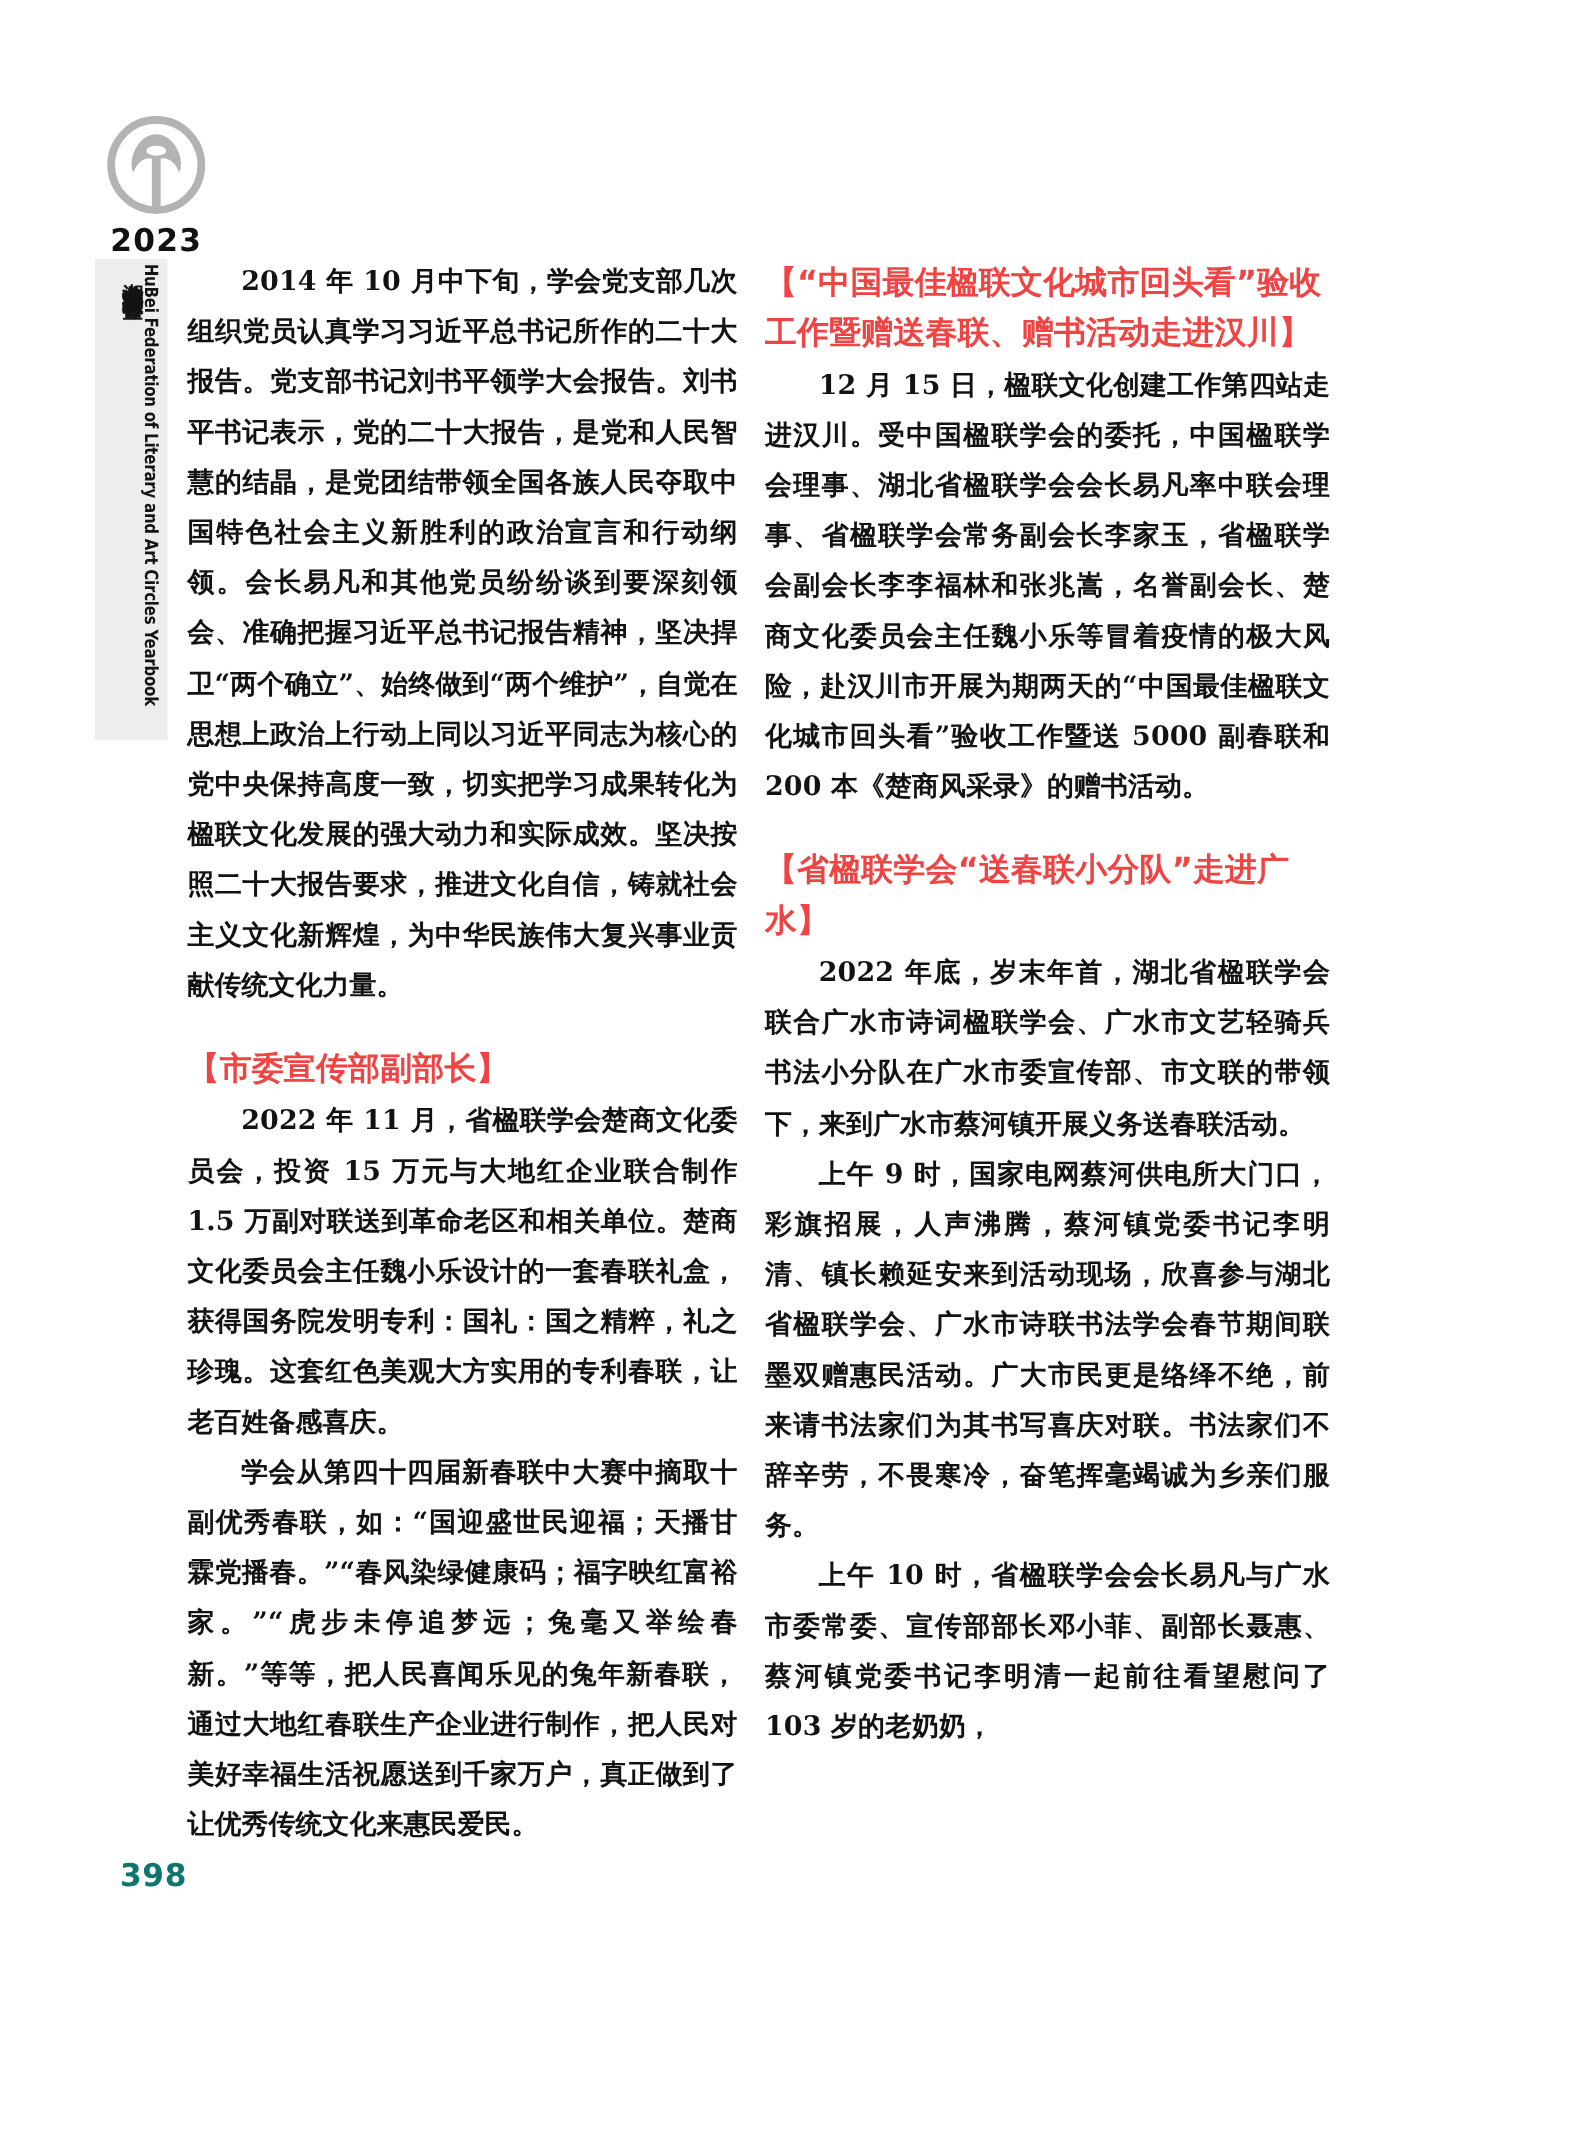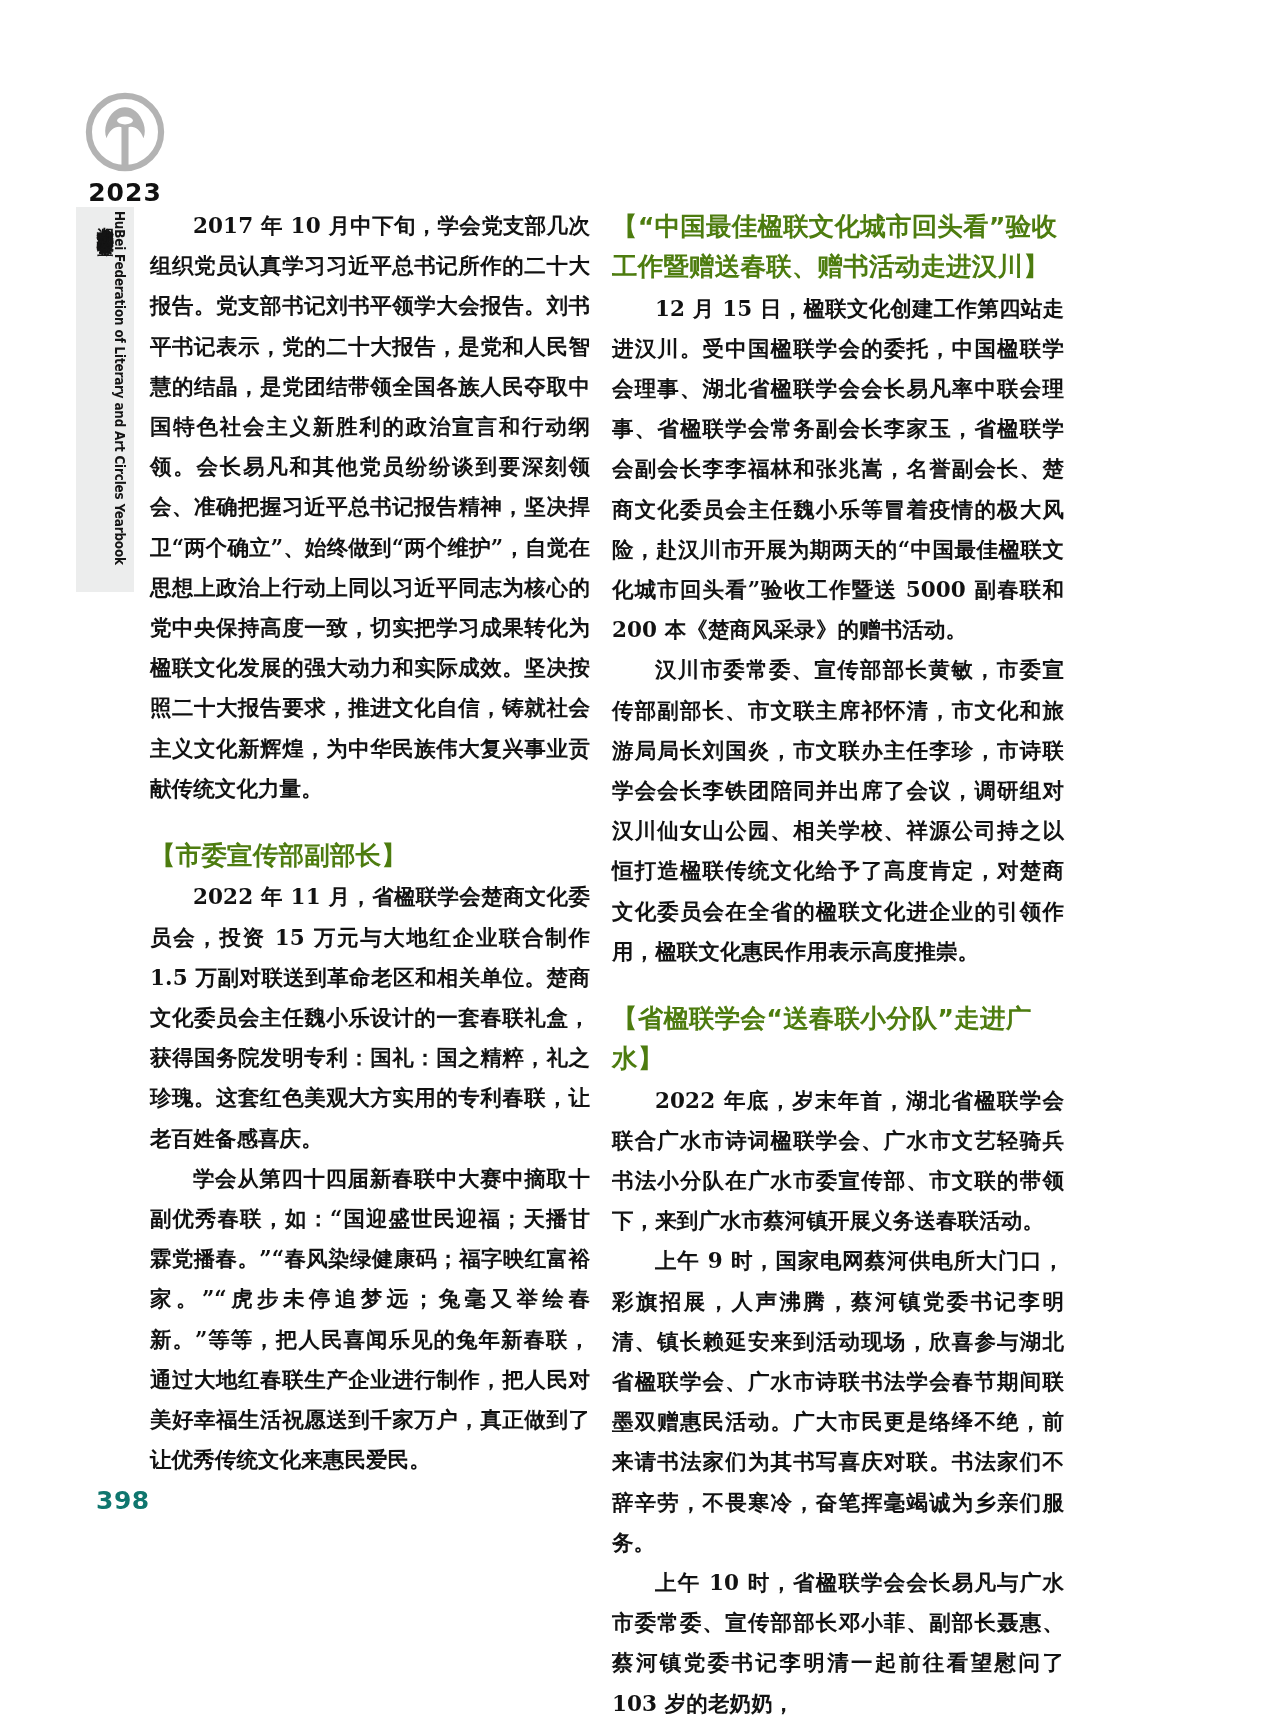--- a/index.html
+++ b/index.html
@@ -90,21 +90,21 @@
     width: 440px;
   }
   .col-left  { left: 150px; }
   .col-right { left: 612px; width: 452px; }
 
   .heading {
     font-family: "DejaVu Sans", sans-serif;
     font-weight: 700;
     font-size: 25.5px;
     line-height: 1.58;
-    color: #4d7c0f;
+    color: #ef4444;
     margin: 26px 0 2px 0;
     letter-spacing: 0.2px;
   }
   .heading:first-child { margin-top: 0; }
 
   p.body {
     font-family: "DejaVu Serif", "Liberation Serif", serif;
     font-weight: 700;
     font-size: 21.5px;
     line-height: 1.87;
@@ -145,33 +145,32 @@
   </div>
 
   <div class="side-tab">
     <div class="side-tab-cn">湖北省文学艺术界联合会年鉴</div>
     <div class="side-tab-en">HuBei Federation of Literary and Art Circles Yearbook</div>
   </div>
 
   <div class="col col-left">
 
 
-    <p class="body">2017 年 10 月中下旬，学会党支部几次组织党员认真学习习近平总书记所作的二十大报告。党支部书记刘书平领学大会报告。刘书平书记表示，党的二十大报告，是党和人民智慧的结晶，是党团结带领全国各族人民夺取中国特色社会主义新胜利的政治宣言和行动纲领。会长易凡和其他党员纷纷谈到要深刻领会、准确把握习近平总书记报告精神，坚决捍卫“两个确立”、始终做到“两个维护”，自觉在思想上政治上行动上同以习近平同志为核心的党中央保持高度一致，切实把学习成果转化为楹联文化发展的强大动力和实际成效。坚决按照二十大报告要求，推进文化自信，铸就社会主义文化新辉煌，为中华民族伟大复兴事业贡献传统文化力量。</p>
+    <p class="body">2014 年 10 月中下旬，学会党支部几次组织党员认真学习习近平总书记所作的二十大报告。党支部书记刘书平领学大会报告。刘书平书记表示，党的二十大报告，是党和人民智慧的结晶，是党团结带领全国各族人民夺取中国特色社会主义新胜利的政治宣言和行动纲领。会长易凡和其他党员纷纷谈到要深刻领会、准确把握习近平总书记报告精神，坚决捍卫“两个确立”、始终做到“两个维护”，自觉在思想上政治上行动上同以习近平同志为核心的党中央保持高度一致，切实把学习成果转化为楹联文化发展的强大动力和实际成效。坚决按照二十大报告要求，推进文化自信，铸就社会主义文化新辉煌，为中华民族伟大复兴事业贡献传统文化力量。</p>
 
     <h2 class="heading">【市委宣传部副部长】</h2>
     <p class="body">2022 年 11 月，省楹联学会楚商文化委员会，投资 15 万元与大地红企业联合制作 1.5 万副对联送到革命老区和相关单位。楚商文化委员会主任魏小乐设计的一套春联礼盒，获得国务院发明专利：国礼：国之精粹，礼之珍瑰。这套红色美观大方实用的专利春联，让老百姓备感喜庆。</p>
     <p class="body">学会从第四十四届新春联中大赛中摘取十副优秀春联，如：“国迎盛世民迎福；天播甘霖党播春。”“春风染绿健康码；福字映红富裕家。”“虎步未停追梦远；兔毫又举绘春新。”等等，把人民喜闻乐见的兔年新春联，通过大地红春联生产企业进行制作，把人民对美好幸福生活祝愿送到千家万户，真正做到了让优秀传统文化来惠民爱民。</p>
 
   </div>
 
   <div class="col col-right">
 
     <h2 class="heading">【“中国最佳楹联文化城市回头看”验收工作暨赠送春联、赠书活动走进汉川】</h2>
     <p class="body">12 月 15 日，楹联文化创建工作第四站走进汉川。受中国楹联学会的委托，中国楹联学会理事、湖北省楹联学会会长易凡率中联会理事、省楹联学会常务副会长李家玉，省楹联学会副会长李李福林和张兆嵩，名誉副会长、楚商文化委员会主任魏小乐等冒着疫情的极大风险，赴汉川市开展为期两天的“中国最佳楹联文化城市回头看”验收工作暨送 5000 副春联和 200 本《楚商风采录》的赠书活动。</p>
-    <p class="body">汉川市委常委、宣传部部长黄敏，市委宣传部副部长、市文联主席祁怀清，市文化和旅游局局长刘国炎，市文联办主任李珍，市诗联学会会长李铁团陪同并出席了会议，调研组对汉川仙女山公园、相关学校、祥源公司持之以恒打造楹联传统文化给予了高度肯定，对楚商文化委员会在全省的楹联文化进企业的引领作用，楹联文化惠民作用表示高度推崇。</p>
 
     <h2 class="heading">【省楹联学会“送春联小分队”走进广水】</h2>
     <p class="body">2022 年底，岁末年首，湖北省楹联学会联合广水市诗词楹联学会、广水市文艺轻骑兵书法小分队在广水市委宣传部、市文联的带领下，来到广水市蔡河镇开展义务送春联活动。</p>
     <p class="body">上午 9 时，国家电网蔡河供电所大门口，彩旗招展，人声沸腾，蔡河镇党委书记李明清、镇长赖延安来到活动现场，欣喜参与湖北省楹联学会、广水市诗联书法学会春节期间联墨双赠惠民活动。广大市民更是络绎不绝，前来请书法家们为其书写喜庆对联。书法家们不辞辛劳，不畏寒冷，奋笔挥毫竭诚为乡亲们服务。</p>
     <p class="body">上午 10 时，省楹联学会会长易凡与广水市委常委、宣传部部长邓小菲、副部长聂惠、蔡河镇党委书记李明清一起前往看望慰问了 103 岁的老奶奶，</p>
 
   </div>
 
   <div class="page-number">398</div>
 

